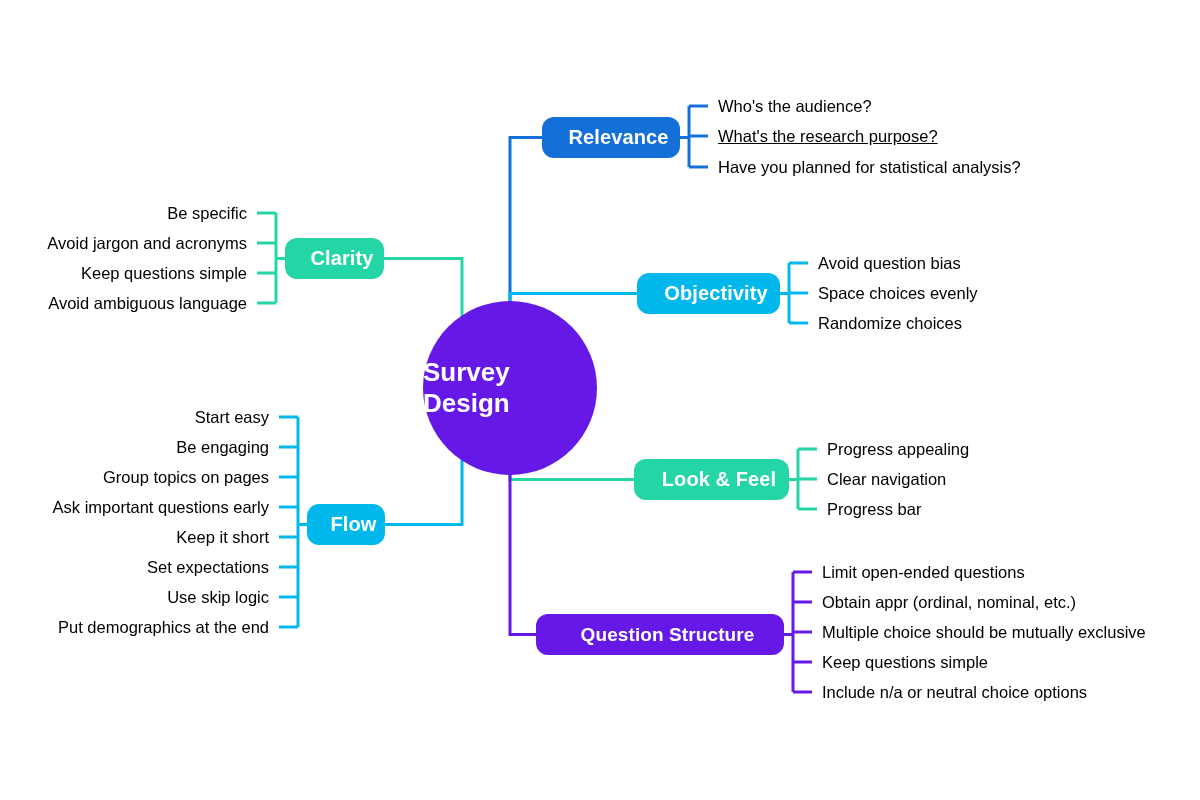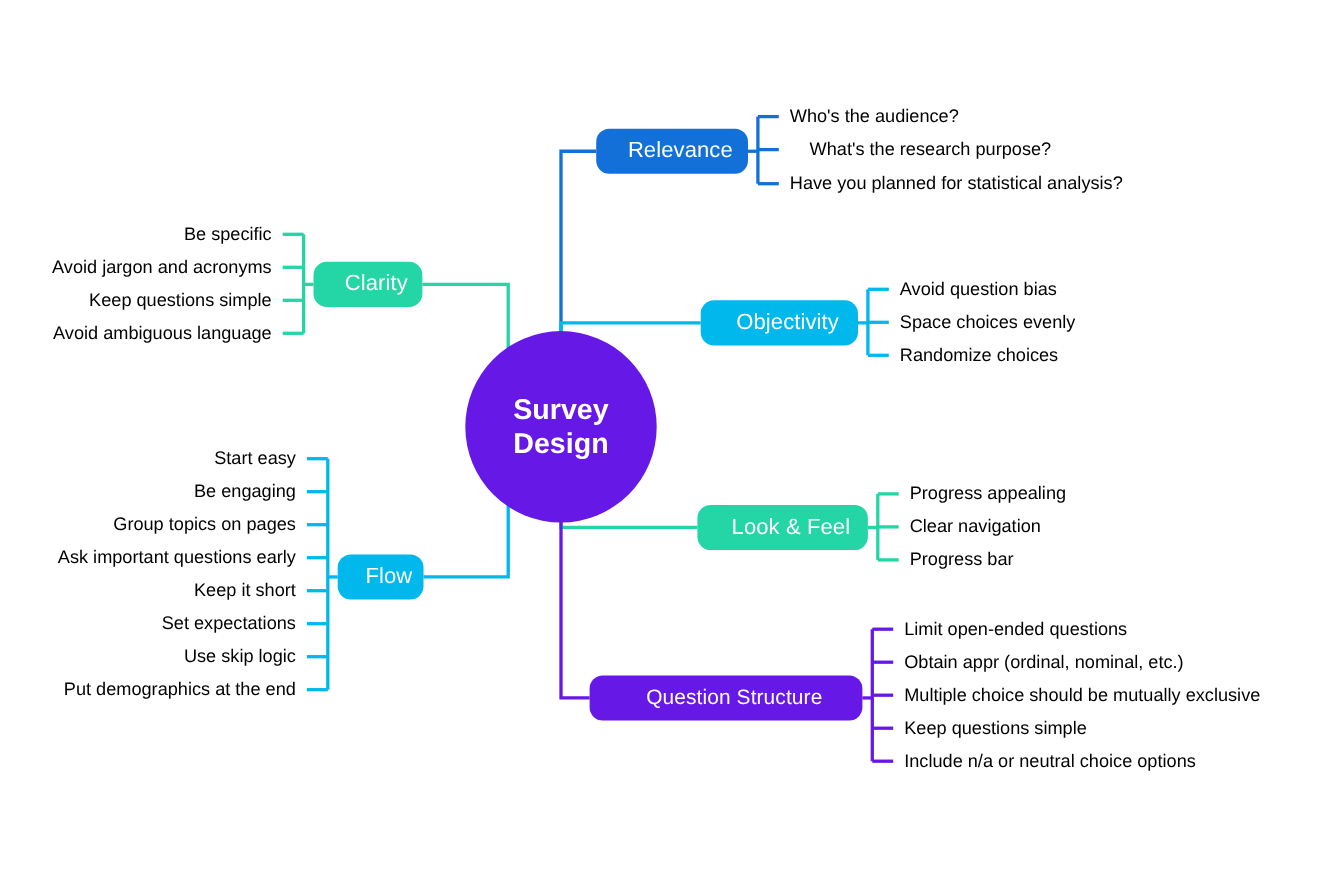--- a/index.html
+++ b/index.html
@@ -25,32 +25,32 @@
     height: 800px;
     pointer-events: none;
   }
   .node {
     position: absolute;
     display: flex;
     align-items: center;
     justify-content: center;
     border-radius: 12px;
     color: #ffffff;
-    font-weight: normal;
+    font-weight: bold;
     letter-spacing: 0.1px;
     box-sizing: border-box;
     white-space: nowrap;
     padding-left: 15px;
   }
   .center-node {
     position: absolute;
     border-radius: 50%;
     display: flex;
     align-items: center;
-    justify-content: center;
+    justify-content: flex-start;
     text-align: center;
     color: #ffffff;
     font-weight: bold;
     font-size: 26px;
     line-height: 1.18;
   }
   .leaf {
     position: absolute;
     font-size: 16.5px;
     color: #000000;
@@ -122,21 +122,21 @@
   <div id="nodes-layer">
       <div class="node" style="left: 542px; top: 117px; width: 138px; height: 41px; background: rgb(18, 112, 216); font-size: 20px;">Relevance</div>
       <div class="node" style="left: 637px; top: 273px; width: 143px; height: 41px; background: rgb(0, 184, 236); font-size: 20px;">Objectivity</div>
       <div class="node" style="left: 634px; top: 459px; width: 155px; height: 41px; background: rgb(36, 213, 165); font-size: 20px;">Look &amp; Feel</div>
       <div class="node" style="left: 536px; top: 614px; width: 248px; height: 41px; background: rgb(102, 25, 230); font-size: 19px;">Question Structure</div>
       <div class="node" style="left: 285px; top: 238px; width: 99px; height: 41px; background: rgb(36, 213, 165); font-size: 20px;">Clarity</div>
       <div class="node" style="left: 307px; top: 504px; width: 78px; height: 41px; background: rgb(0, 184, 236); font-size: 20px;">Flow</div>
     </div>
   <div id="leaves-layer">
       <div class="leaf right" style="left: 718px; top: 98px;">Who's the audience?</div>
-      <div class="leaf right" style="left: 736px; top: 128px;">What's the research purpose?</div>
+      <div class="leaf right" style="left: 718px; top: 128px; text-decoration: underline;">What's the research purpose?</div>
       <div class="leaf right" style="left: 718px; top: 159px;">Have you planned for statistical analysis?</div>
       <div class="leaf right" style="left: 818px; top: 255px;">Avoid question bias</div>
       <div class="leaf right" style="left: 818px; top: 285px;">Space choices evenly</div>
       <div class="leaf right" style="left: 818px; top: 315px;">Randomize choices</div>
       <div class="leaf right" style="left: 827px; top: 441px;">Progress appealing</div>
       <div class="leaf right" style="left: 827px; top: 471px;">Clear navigation</div>
       <div class="leaf right" style="left: 827px; top: 501px;">Progress bar</div>
       <div class="leaf right" style="left: 822px; top: 564px;">Limit open-ended questions</div>
       <div class="leaf right" style="left: 822px; top: 594px;">Obtain appr (ordinal, nominal, etc.)</div>
       <div class="leaf right" style="left: 822px; top: 624px;">Multiple choice should be mutually exclusive</div>

